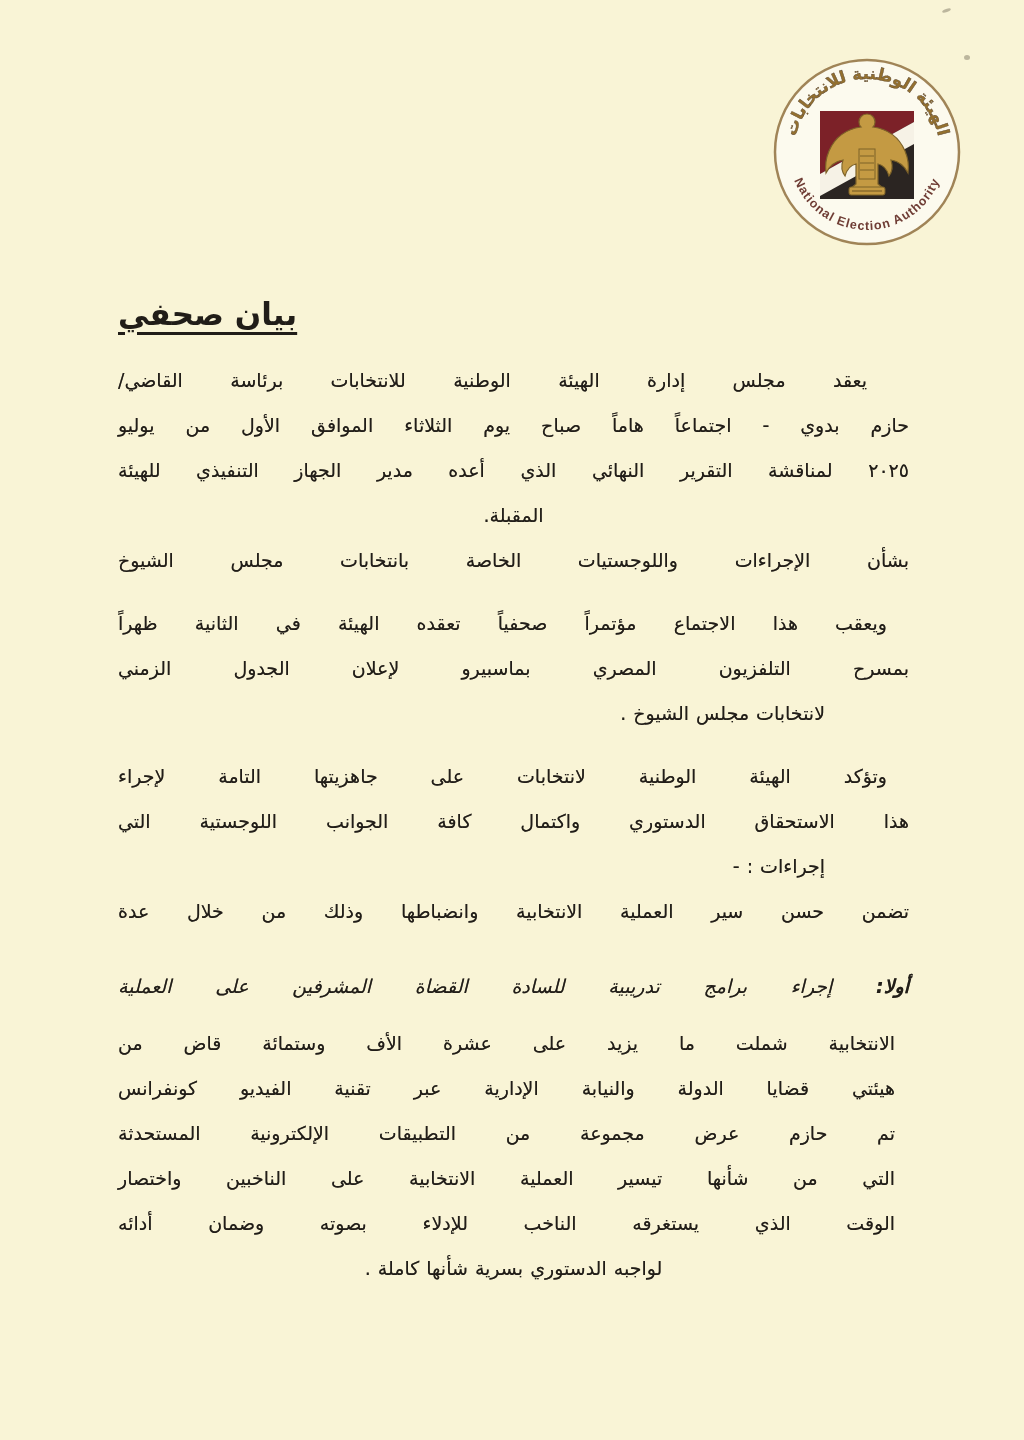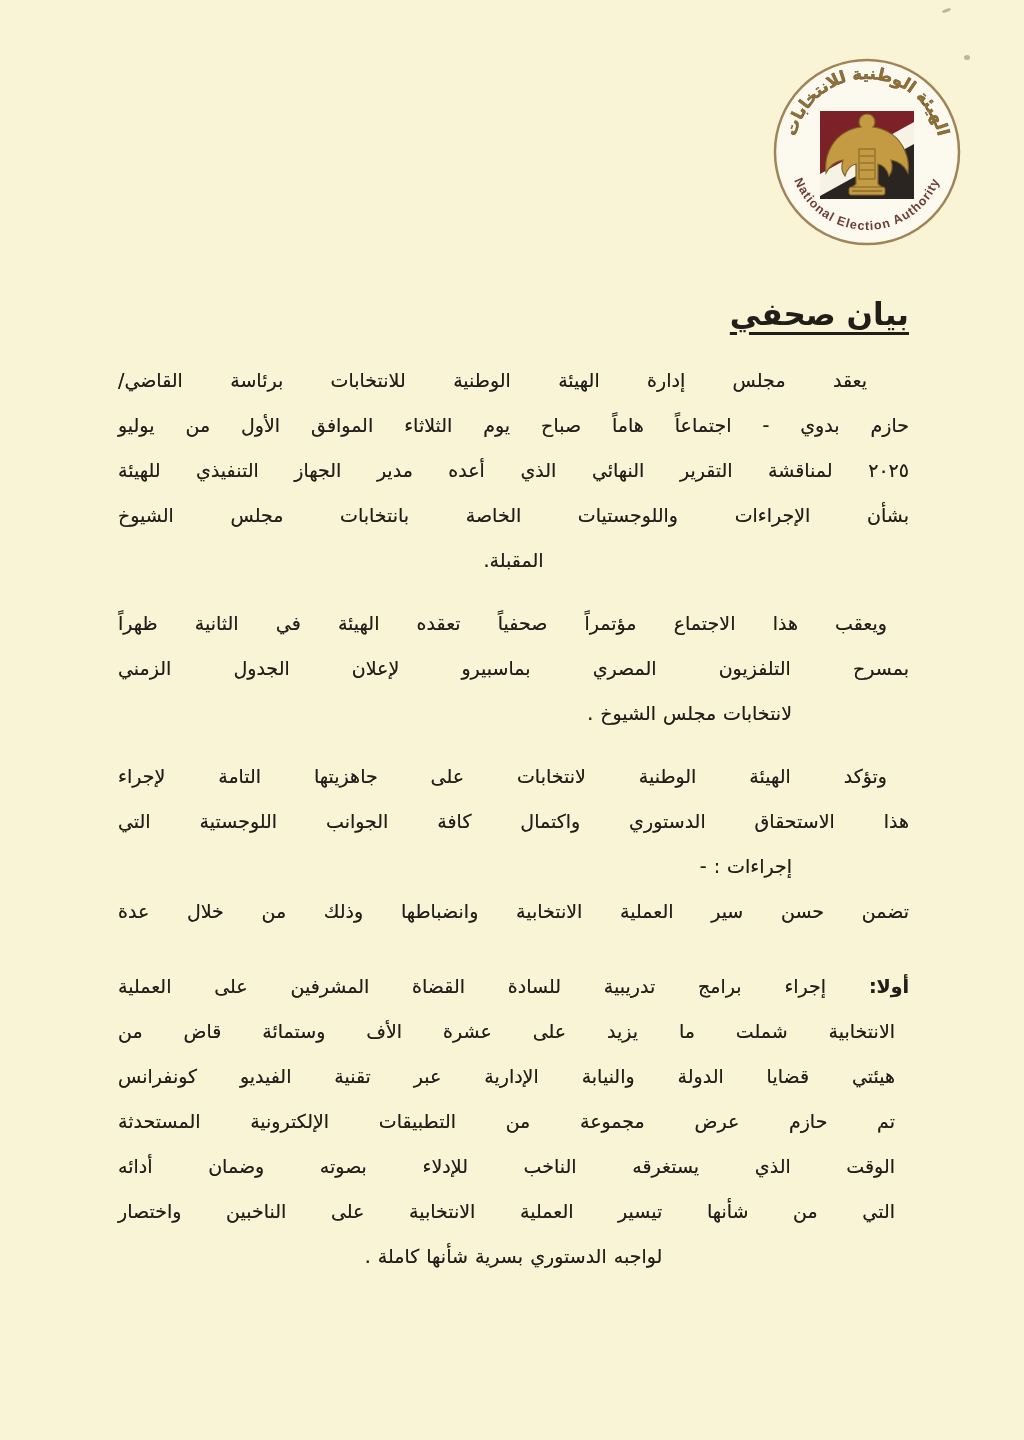--- a/index.html
+++ b/index.html
@@ -18,44 +18,44 @@
   
   .speck{position:absolute;background:#8a8370;border-radius:50%;opacity:.55;}
   .speck.a{top:9px;left:942px;width:9px;height:3px;transform:rotate(-20deg);}
   .speck.b{top:55px;left:964px;width:6px;height:5px;}
 
   .logo{position:absolute;top:57px;left:772px;width:190px;height:190px;}
 
   .content{padding:296px 115px 0 118px;}
 
   .doc-title{
-    font-size:31px;font-weight:bold;text-align:right;
+    font-size:31px;font-weight:bold;text-align:left;
     margin:0 0 26px 0;
     text-decoration:underline;
     text-decoration-thickness:2.5px;
     text-underline-offset:7px;
     letter-spacing:0.5px;
   }
 
   .line{
     font-size:19px;
     line-height:45px;
     text-align:justify;
     text-align-last:justify;
     text-shadow:0 0 .5px rgba(33,29,24,.6);
     word-spacing:1px;
   }
   .line.first-p1{text-indent:42px;}
   .line.first-sm{text-indent:22px;}
   .line.end-center{text-align:center;text-align-last:center;}
-  .line.end-right{text-align:right;text-align-last:right;margin-left:0;margin-right:117px;}
+  .line.end-right{text-align:right;text-align-last:right;margin-left:0;margin-right:84px;}
   .para{margin:0 0 18px 0;}
   .para.p3{margin-bottom:30px;}
   .para.p4 .cont{padding-right:14px;}
-  .para.p4 .lead{}
+  .para.p4 .lead{margin-bottom:12px;font-style:italic;}
   .lbl{font-weight:bold;}
 </style>
 </head>
 <body>
 
 <div class="sheet">
 
   <span class="speck a"></span>
   <span class="speck b"></span>
 
@@ -101,41 +101,41 @@
   </div>
 
   <div class="content">
 
     <h1 class="doc-title">بيان صحفي</h1>
 
     <div class="para p1">
       <div class="line first-p1">يعقد مجلس إدارة الهيئة الوطنية للانتخابات برئاسة القاضي/</div>
       <div class="line">حازم بدوي - اجتماعاً هاماً صباح يوم الثلاثاء الموافق الأول من يوليو</div>
       <div class="line">٢٠٢٥ لمناقشة التقرير النهائي الذي أعده مدير الجهاز التنفيذي للهيئة</div>
+      <div class="line end-center">المقبلة.</div>
       <div class="line">بشأن الإجراءات واللوجستيات الخاصة بانتخابات مجلس الشيوخ</div>
-      <div class="line end-center">المقبلة.</div>
     </div>
 
     <div class="para p2">
       <div class="line first-sm">ويعقب هذا الاجتماع مؤتمراً صحفياً تعقده الهيئة في الثانية ظهراً</div>
       <div class="line">بمسرح التلفزيون المصري بماسبيرو لإعلان الجدول الزمني</div>
       <div class="line end-right">لانتخابات مجلس الشيوخ .</div>
     </div>
 
     <div class="para p3">
       <div class="line first-sm">وتؤكد الهيئة الوطنية لانتخابات على جاهزيتها التامة لإجراء</div>
       <div class="line">هذا الاستحقاق الدستوري واكتمال كافة الجوانب اللوجستية التي</div>
       <div class="line end-right">إجراءات : -</div>
       <div class="line">تضمن حسن سير العملية الانتخابية وانضباطها وذلك من خلال عدة</div>
     </div>
 
     <div class="para p4">
       <div class="line lead"><span class="lbl">أولا:</span> <span>إجراء برامج تدريبية للسادة القضاة المشرفين على العملية</span></div>
       <div class="line cont">الانتخابية شملت ما يزيد على عشرة الأف وستمائة قاض من</div>
       <div class="line cont">هيئتي قضايا الدولة والنيابة الإدارية عبر تقنية الفيديو كونفرانس</div>
       <div class="line cont">تم حازم عرض مجموعة من التطبيقات الإلكترونية المستحدثة</div>
+      <div class="line cont">التي من شأنها تيسير العملية الانتخابية على الناخبين واختصار</div>
       <div class="line cont">الوقت الذي يستغرقه الناخب للإدلاء بصوته وضمان أدائه</div>
-      <div class="line cont">التي من شأنها تيسير العملية الانتخابية على الناخبين واختصار</div>
       <div class="line end-center">لواجبه الدستوري بسرية شأنها كاملة .</div>
     </div>
 
   </div>
 </div>
 
 </body></html>

